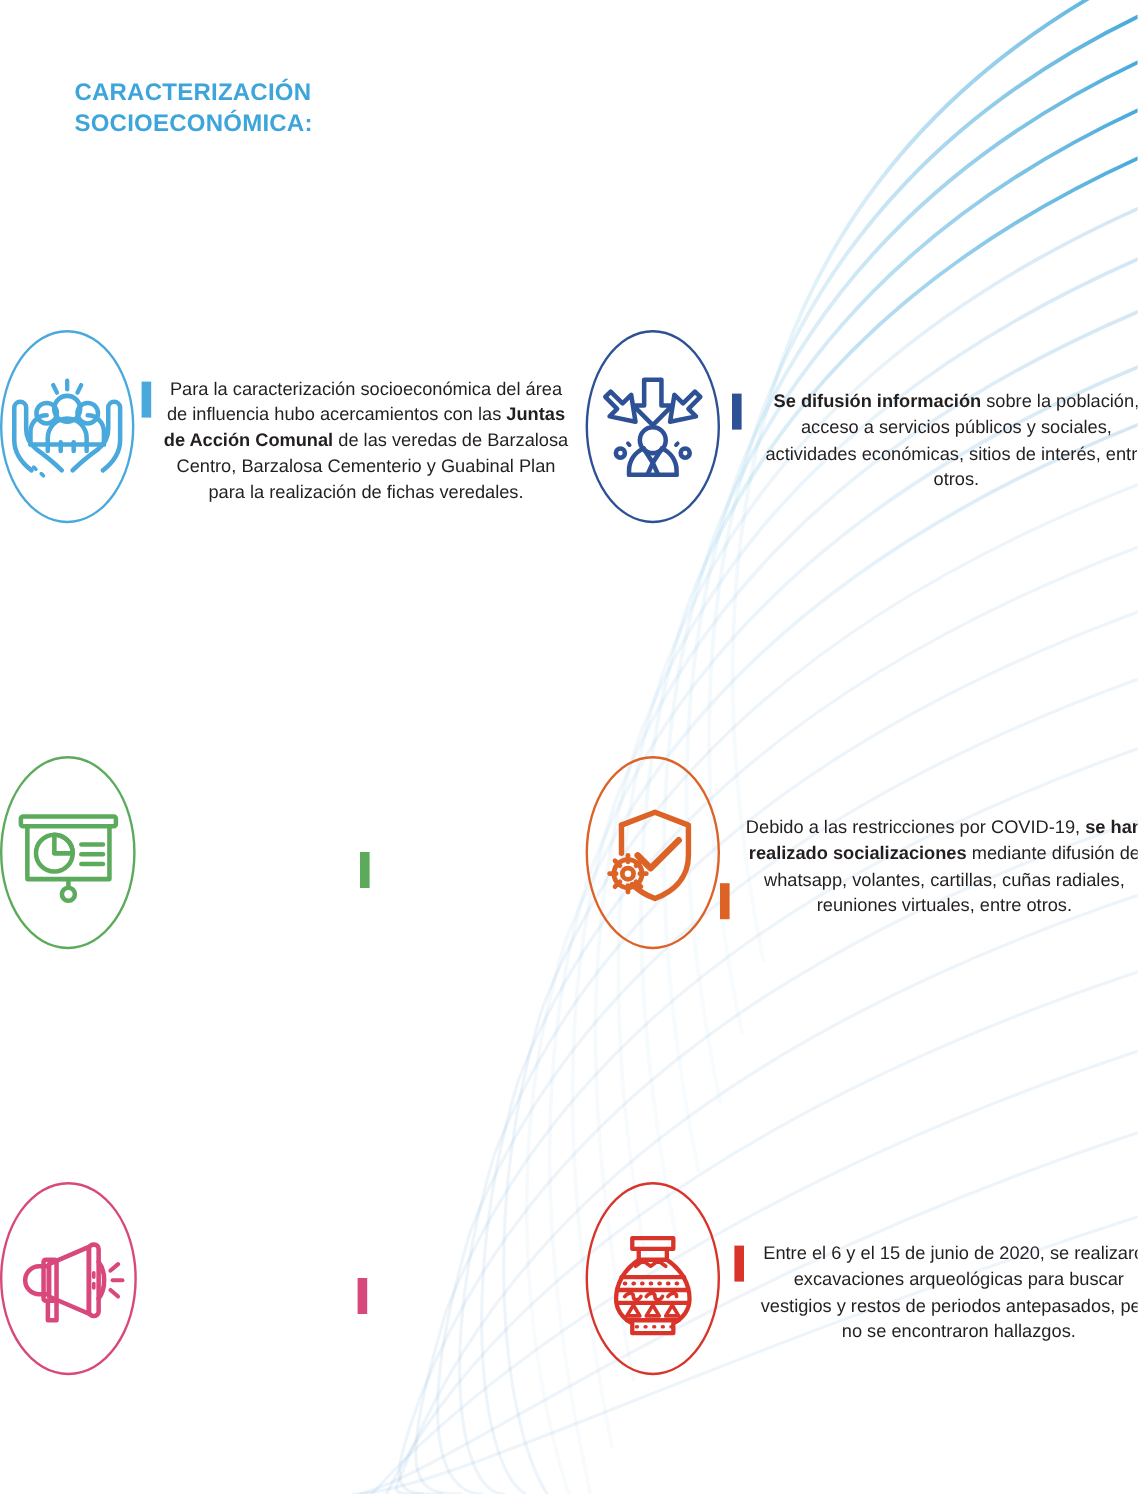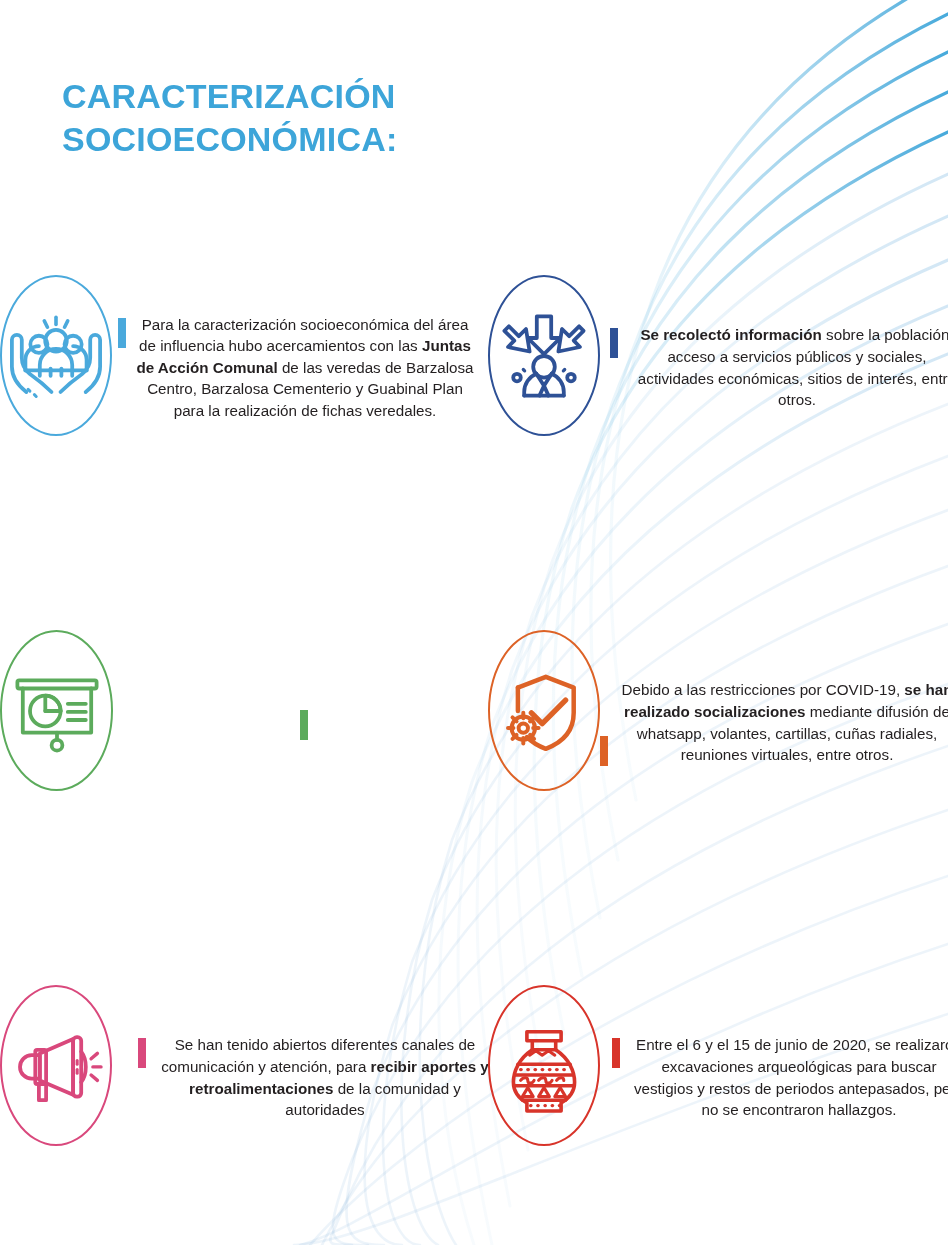--- a/index.html
+++ b/index.html
@@ -25,21 +25,21 @@
     pointer-events: none;
     z-index: 0;
   }
 
   
   #page-title {
     position: absolute;
     left: 62px;
     top: 52px;
     z-index: 3;
-    font-size: 34px;
+    font-size: 20px;
     font-weight: bold;
     line-height: 1.28;
     letter-spacing: 0.2px;
     color: #3da5d9;
     text-transform: uppercase;
     white-space: pre-line;
   }
 
   
   #cards {
@@ -219,21 +219,21 @@
           <path d="M60 93 L65 104"></path>
 
         <circle cx="30" cy="84" r="4.2"></circle>
         <path d="M37 75 l1.5 1.5" stroke-width="3.6"></path>
         <circle cx="90" cy="84" r="4.2"></circle>
         <path d="M83 75 l-1.5 1.5" stroke-width="3.6"></path>
       </svg>
     </div>
     <div class="blurb">
       <span class="accent-bar" style="background:#2e5196"></span>
-      <span class="blurb-text"><b>Se recolectó información</b> sobre la población, acceso a servicios públicos y sociales, actividades económicas, sitios de interés, entre otros.</span>
+      <span class="blurb-text"><b>Se difusión información</b> sobre la población, acceso a servicios públicos y sociales, actividades económicas, sitios de interés, entre otros.</span>
     </div>
   </div>
 
   <div class="card c3">
     <div class="icon-circle" style="color:#5cab5c">
       <svg width="108" height="108" viewBox="0 0 120 120" fill="none" stroke="currentColor" stroke-width="4.2" stroke-linecap="round" stroke-linejoin="round">
 
         <rect x="16" y="26" width="88" height="9" rx="2"></rect>
 
         <path d="M22 35 V84 H98 V35"></path>
@@ -301,21 +301,20 @@
         <path d="M83.5 54 v4" stroke-width="3.4"></path>
         <path d="M83.5 64 v4" stroke-width="3.4"></path>
 
         <path d="M99 52 L106 46" stroke-width="3.8"></path>
         <path d="M101 61 H110" stroke-width="3.8"></path>
         <path d="M99 70 L106 76" stroke-width="3.8"></path>
       </svg>
     </div>
     <div class="blurb">
       <span class="accent-bar" style="background:#d9487c"></span>
-      <span class="blurb-text">Se han tenido abiertos diferentes canales de comunicación y atención, para <b>recibir aportes y retroalimentaciones</b> de la comunidad y autoridades</span>
     </div>
   </div>
 
   <div class="card c6">
     <div class="icon-circle" style="color:#d8342a">
       <svg width="108" height="108" viewBox="0 0 120 120" fill="none" stroke="currentColor" stroke-width="4" stroke-linecap="round" stroke-linejoin="round">
 
         <path d="M41 22 H79 V32 H41 Z"></path>
 
         <path d="M47 32 V42"></path>

